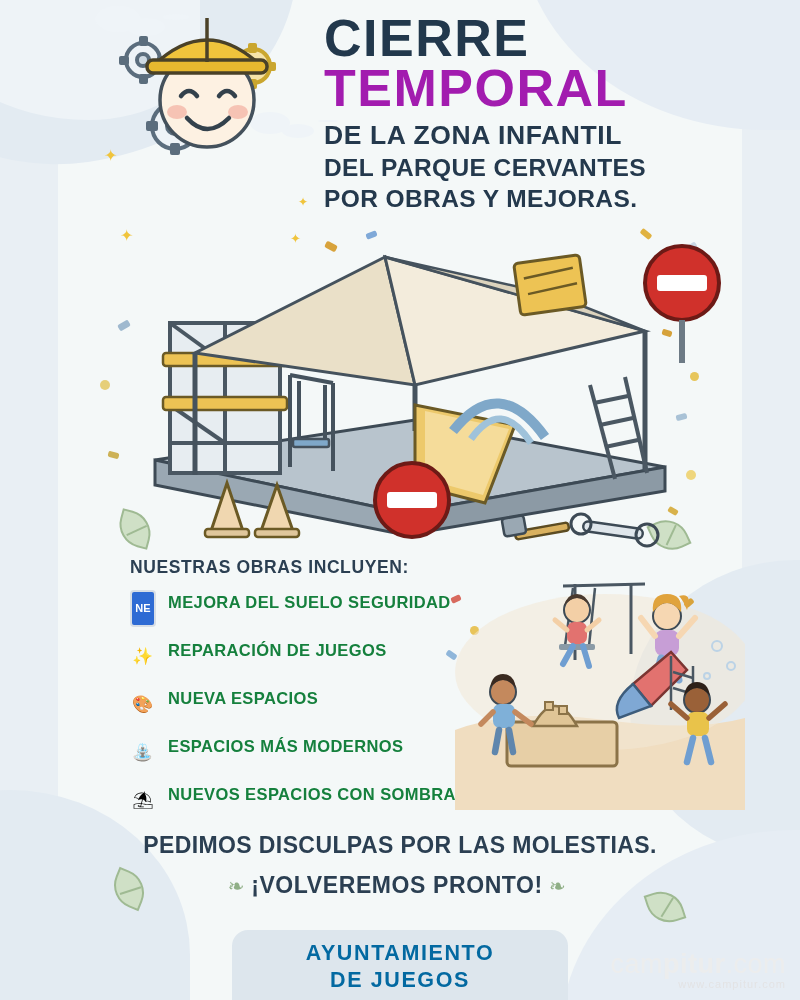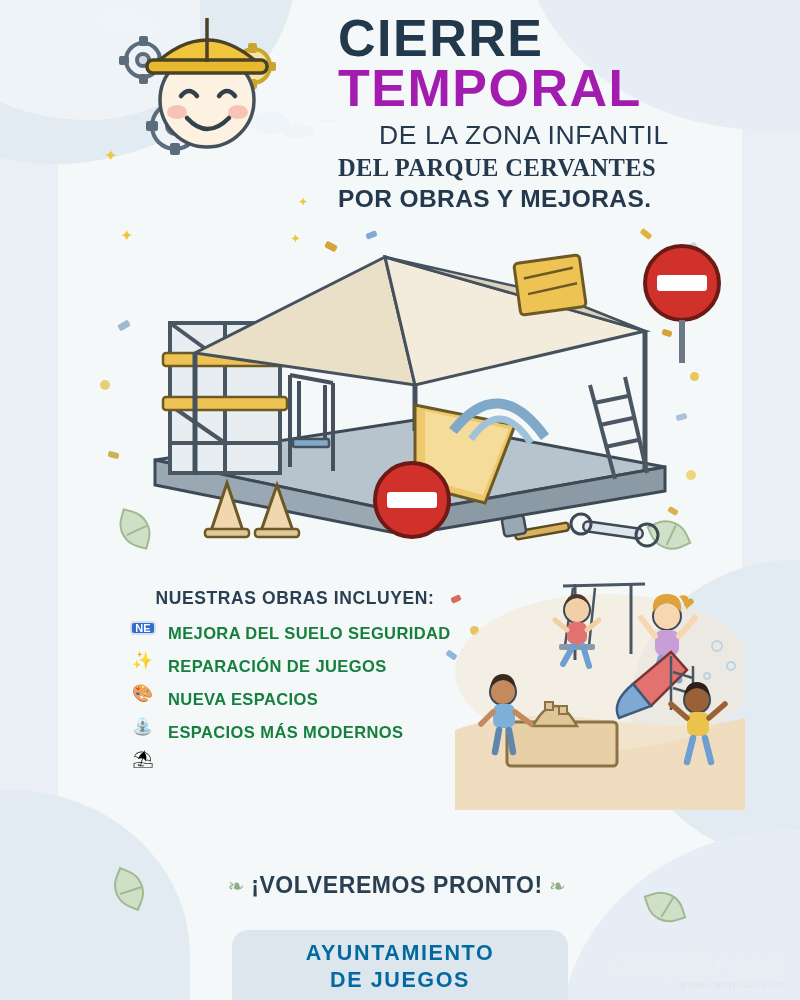--- a/index.html
+++ b/index.html
@@ -92,63 +92,62 @@
     background: #9fba93; transform: rotate(-40deg);
   }
 
   
   .header {
     position: absolute; left: 0; top: 0; width: 800px; height: 240px;
   }
   .mascot { position: absolute; left: 95px; top: 8px; width: 215px; height: 215px; }
 
   .title-block {
-    position: absolute; left: 338px; top: 14px; right: 40px;
+    position: absolute; left: 324px; top: 14px; right: 40px;
     color: #22384c;
   }
   .t1 {
     font-size: 52px; font-weight: bold; letter-spacing: 1.5px;
     line-height: 0.95; color: #22384c;
   }
   .t2 {
     font-size: 52px; font-weight: bold; letter-spacing: 1.5px;
     line-height: 0.98; color: #a21caf;
   }
   .t3 {
     margin-top: 6px;
-    font-size: 26.5px; font-weight: normal; letter-spacing: 0.6px;
+    font-size: 26.5px; font-weight: bold; letter-spacing: 0.6px;
     color: #24394d;
-    margin-left: 41px;
   }
   .t4 {
     font-size: 24.5px; font-weight: bold; letter-spacing: 0.4px;
-    color: #24394d; margin-top: 3px; font-family: Liberation Serif, serif;
+    color: #24394d; margin-top: 3px;
   }
   .t5 {
     font-size: 24.5px; font-weight: bold; letter-spacing: 0.4px;
     color: #24394d; margin-top: 3px;
   }
 
   
   .illus { position: absolute; left: 85px; top: 235px; width: 640px; height: 320px; }
 
   
   .works {
-    position: absolute; left: 130px; top: 588px; width: 330px; text-align: center;
+    position: absolute; left: 130px; top: 557px; width: 330px;
   }
   .works-title {
     font-size: 17.5px; font-weight: bold; color: #2b3f52;
     letter-spacing: 0.6px; margin-bottom: 12px;
   }
   .wrow {
     display: flex; align-items: flex-start; gap: 12px;
     margin-bottom: 11px;
   }
   .wicon {
-    width: 26px; height: 14px; flex: 0 0 26px;
+    width: 26px; height: 37px; flex: 0 0 26px;
     display: flex; align-items: center; justify-content: center;
     font-size: 17px; line-height: 1;
   }
   .wicon.tile {
     background: #2e6bd4; color: #fff;
     border-radius: 4px; font-size: 11px; font-weight: bold;
     border: 2px solid #d7dee6;
   }
   .wtext {
     font-size: 16.5px; font-weight: bold; color: #15803d;
@@ -395,20 +394,21 @@
     <div class="wrow">
       <div class="wicon">🎨</div>
       <div class="wtext">NUEVA ESPACIOS</div>
     </div>
     <div class="wrow">
       <div class="wicon">⛲</div>
       <div class="wtext">ESPACIOS MÁS MODERNOS</div>
     </div>
     <div class="wrow">
       <div class="wicon">⛱</div>
+      <div class="wtext">NUEVOS ESPACIOS CON SOMBRA</div>
     </div>
   </div>
 
   <svg class="kids" viewBox="0 0 290 230">
 
     <path d="M0 150 q60 -22 150 -10 q90 12 140 -2 L290 230 L0 230 Z" fill="#f0ddc0"></path>
     <ellipse cx="150" cy="92" rx="150" ry="78" fill="#f2e7d5" opacity="0.55"></ellipse>
 
     <g stroke="#4a5762" stroke-width="3">
       <line x1="120" y1="4" x2="120" y2="80"></line>
@@ -476,20 +476,21 @@
       <line x1="254" y1="138" x2="270" y2="124" stroke="#9a6138" stroke-width="5.5" stroke-linecap="round"></line>
       <line x1="238" y1="158" x2="232" y2="182" stroke="#6f9ed1" stroke-width="6.5" stroke-linecap="round"></line>
       <line x1="250" y1="158" x2="256" y2="182" stroke="#6f9ed1" stroke-width="6.5" stroke-linecap="round"></line>
     </g>
 
     <circle cx="262" cy="66" r="5" fill="none" stroke="#bcd3e6" stroke-width="2"></circle>
     <circle cx="276" cy="86" r="4" fill="none" stroke="#bcd3e6" stroke-width="2"></circle>
     <circle cx="252" cy="96" r="3" fill="none" stroke="#bcd3e6" stroke-width="2"></circle>
   </svg>
 
+  <div class="apology">PEDIMOS DISCULPAS POR LAS MOLESTIAS.</div>
   <div class="soon">
     <span class="wing">❧&nbsp;</span><span>¡VOLVEREMOS PRONTO!</span><span class="wing">&nbsp;❧</span>
   </div>
 
   <div class="footer">
     <div>AYUNTAMIENTO</div>
     <div>DE JUEGOS</div>
   </div>
 
   <div class="watermark">

